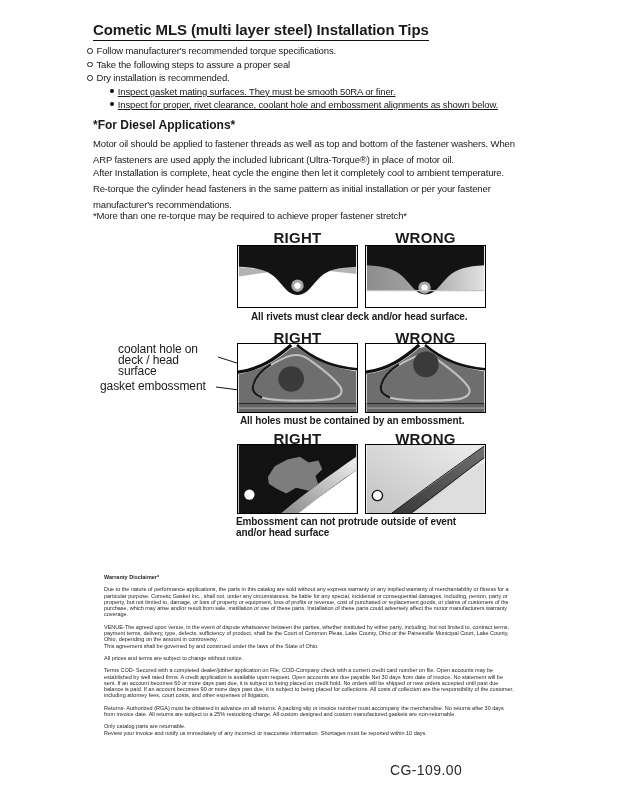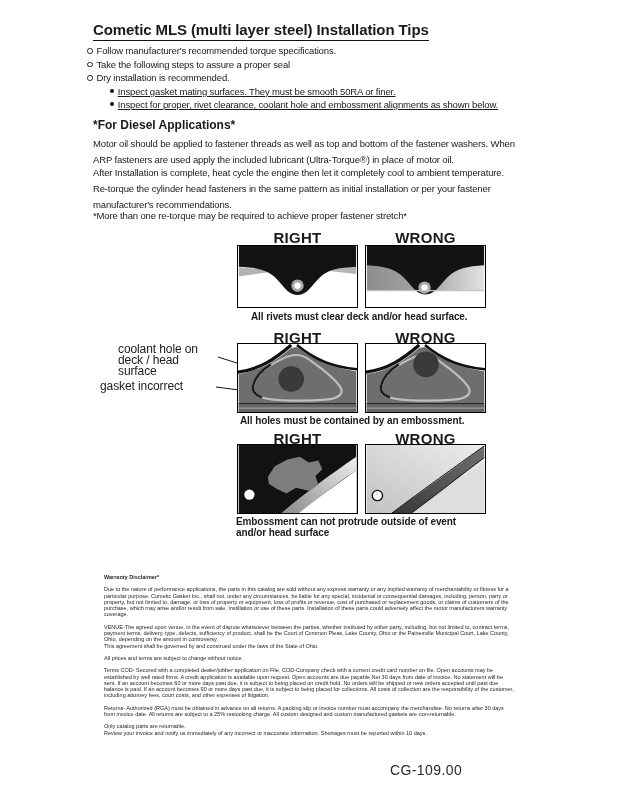--- a/index.html
+++ b/index.html
@@ -112,21 +112,21 @@
 
   <div class="abs dcap d1-cap">All rivets must clear deck and/or head surface.</div>
 
   <div class="abs dlabel colL d2-lr">RIGHT</div>
   <div class="abs dlabel colR d2-lr">WRONG</div>
 
   <div class="abs ptr-label lab1">
     <div>coolant hole on</div>
     <div>deck / head surface</div>
   </div>
-  <div class="abs ptr-label lab2">gasket incorrect</div>
+  <div class="abs ptr-label lab2">gasket embossment</div>
 
   <svg class="abs ptr-svg" width="200" height="60">
     <line x1="118" y1="17" x2="190" y2="40" stroke="#111" stroke-width="1"></line>
     <line x1="116" y1="47" x2="162" y2="53" stroke="#111" stroke-width="1"></line>
   </svg>
 
   <div class="abs dbox dbox2 colL d2-box">
     <svg width="119" height="68" viewBox="0 0 121 70">
       <rect x="0" y="0" width="121" height="70" fill="#ffffff"></rect>
       <path d="M0,31 C24,27 40,16 54,4 L60,3 C74,14 96,25 121,28 L121,70 L0,70 Z" fill="#6e6e6e"></path>

